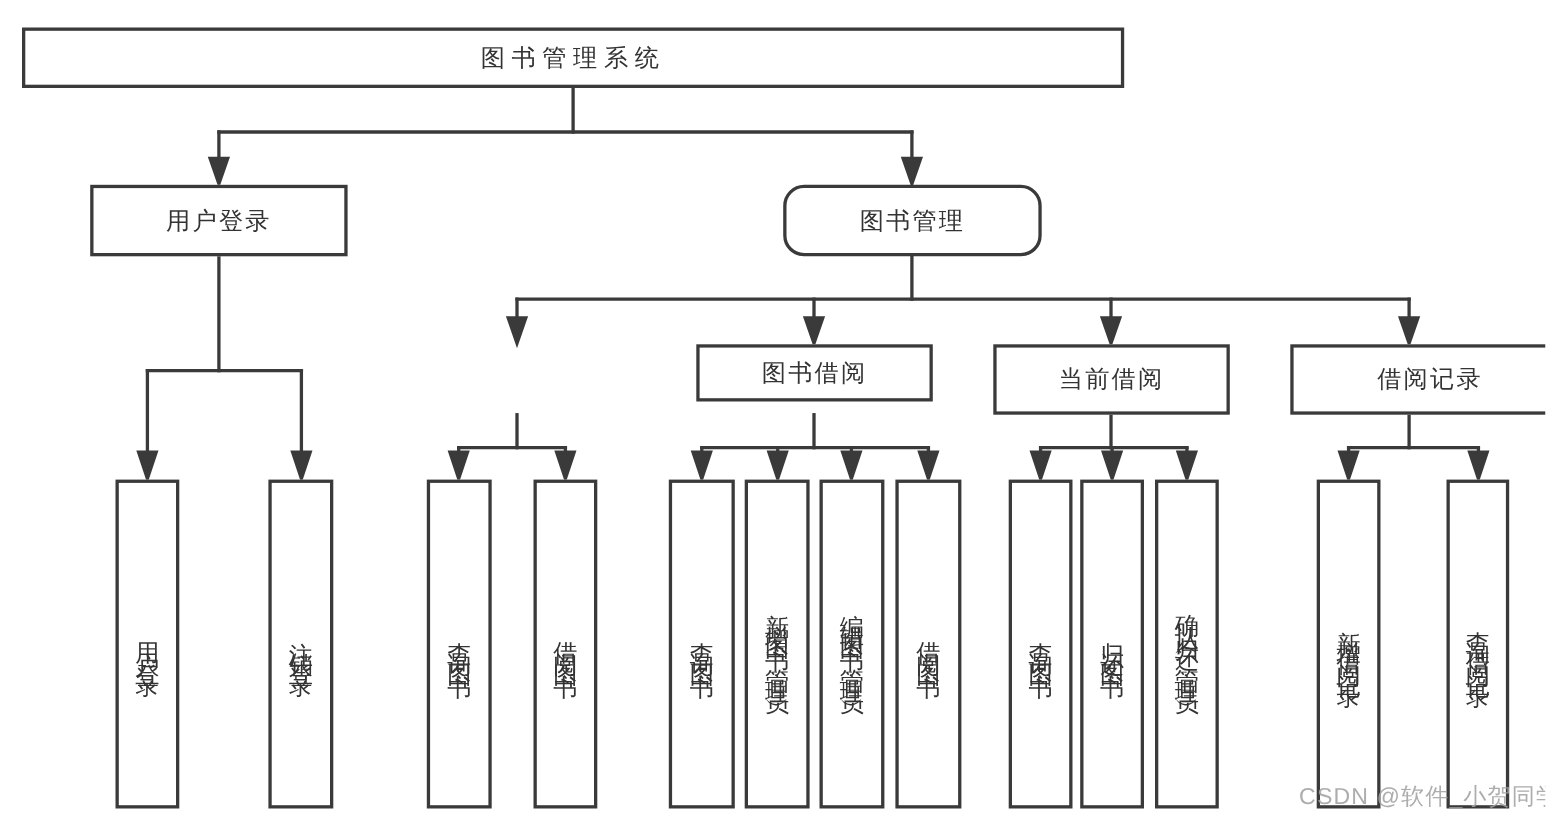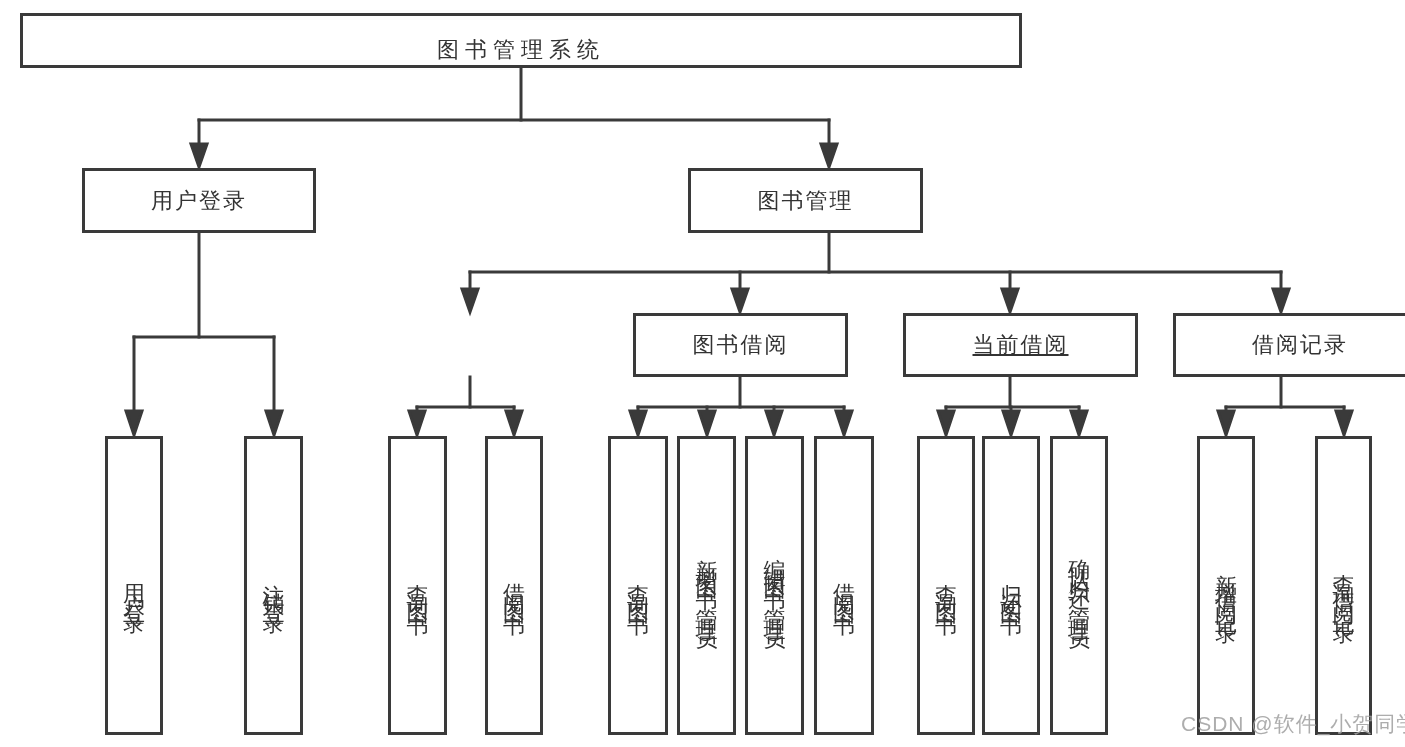--- a/index.html
+++ b/index.html
@@ -43,26 +43,26 @@
     position: absolute;
     left: 1181px;
     top: 710px;
     font-size: 21px;
     letter-spacing: 1px;
     color: rgba(162, 162, 162, 0.88);
     z-index: 3;
     white-space: nowrap;
   }
   
-  .b-root  { left: 20px;  top: 13px;  width: 1002px; height: 55px; align-items: flex-end; }
+  .b-root  { left: 20px;  top: 25px;  width: 1002px; height: 55px; }
   .b-login { left: 82px;  top: 168px; width: 234px;  height: 65px; }
-  .b-mgmt  { left: 688px; top: 168px; width: 235px;  height: 65px; }
+  .b-mgmt  { left: 712px; top: 168px; width: 235px;  height: 65px; border-radius: 19px; }
   .b-rec   { left: 362px; top: 313px; width: 216px;  height: 64px; }
-  .b-bor   { left: 633px; top: 313px; width: 215px;  height: 64px; }
-  .b-cur   { left: 903px; top: 313px; width: 235px;  height: 64px; text-decoration: underline; }
+  .b-bor   { left: 633px; top: 313px; width: 215px;  height: 52px; }
+  .b-cur   { left: 903px; top: 313px; width: 215px;  height: 64px; }
   .b-his   { left: 1173px;top: 313px; width: 254px;  height: 64px; }
   .leaf    { top: 436px; height: 299px; }
   .l1  { left: 105px;  width: 58px; }
   .l2  { left: 244px;  width: 59px; }
   .l3  { left: 388px;  width: 59px; }
   .l4  { left: 485px;  width: 58px; }
   .l5  { left: 608px;  width: 60px; }
   .l6  { left: 677px;  width: 59px; }
   .l7  { left: 745px;  width: 59px; }
   .l8  { left: 814px;  width: 60px; }

